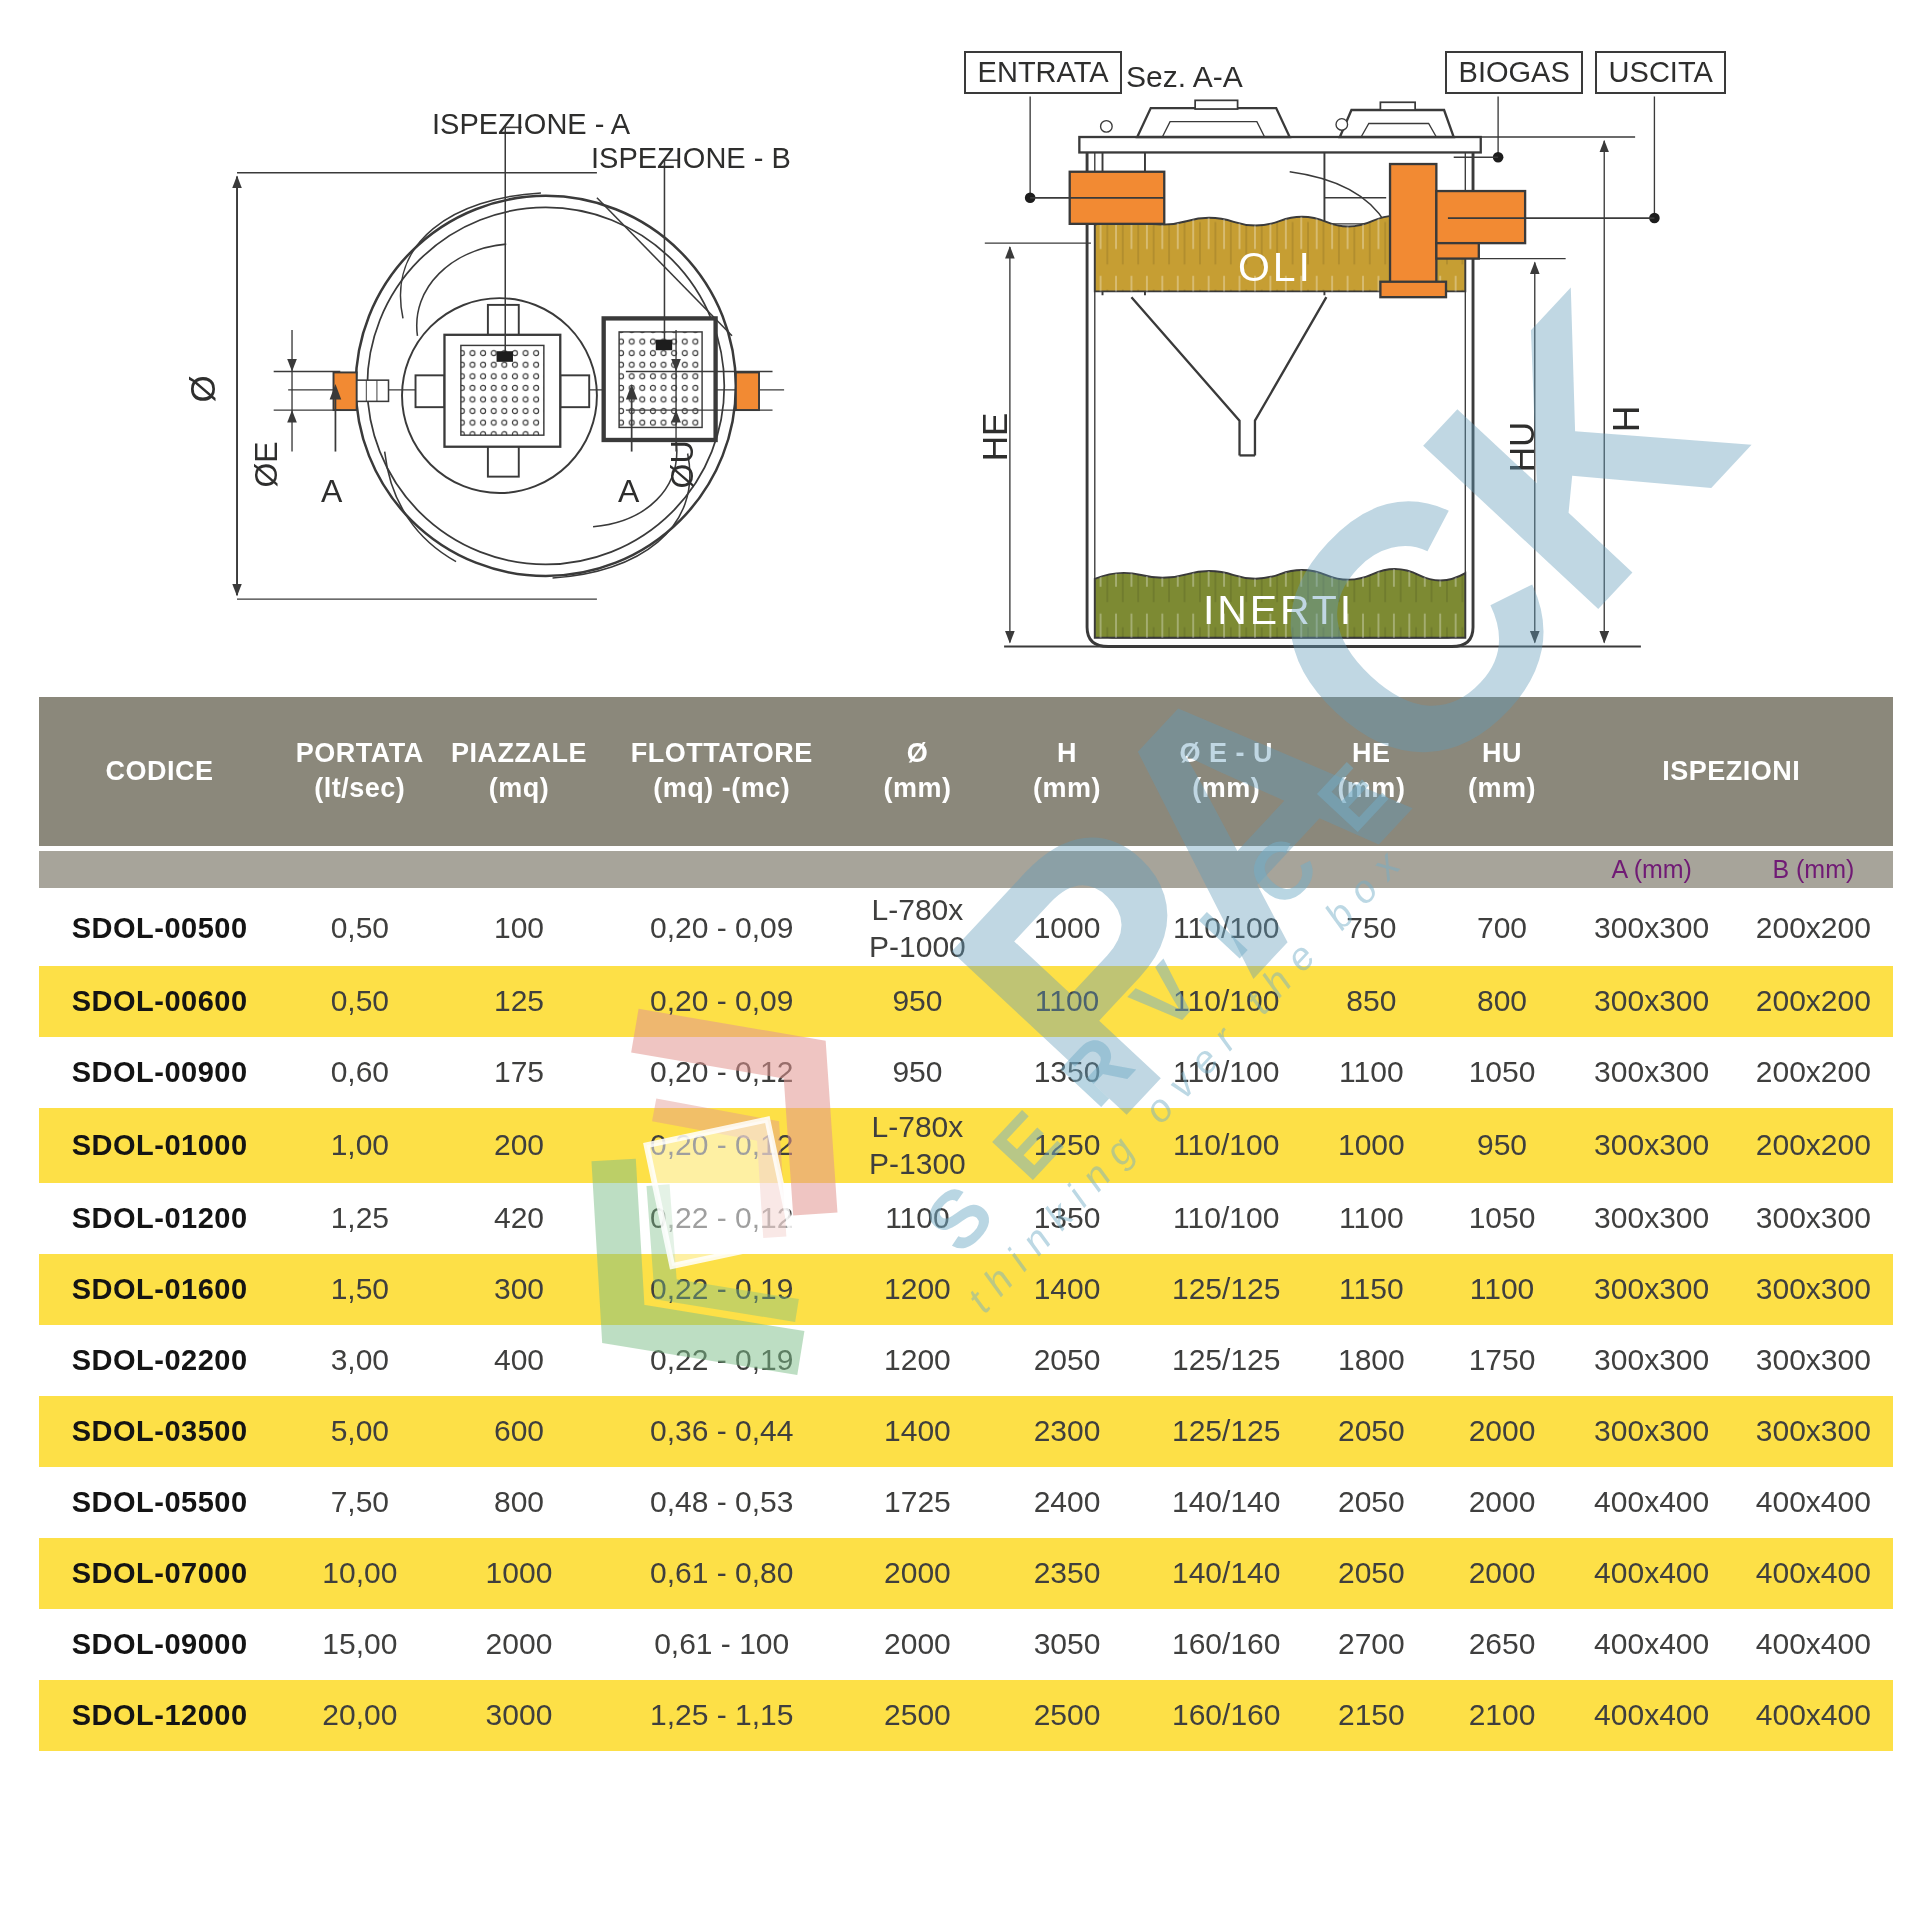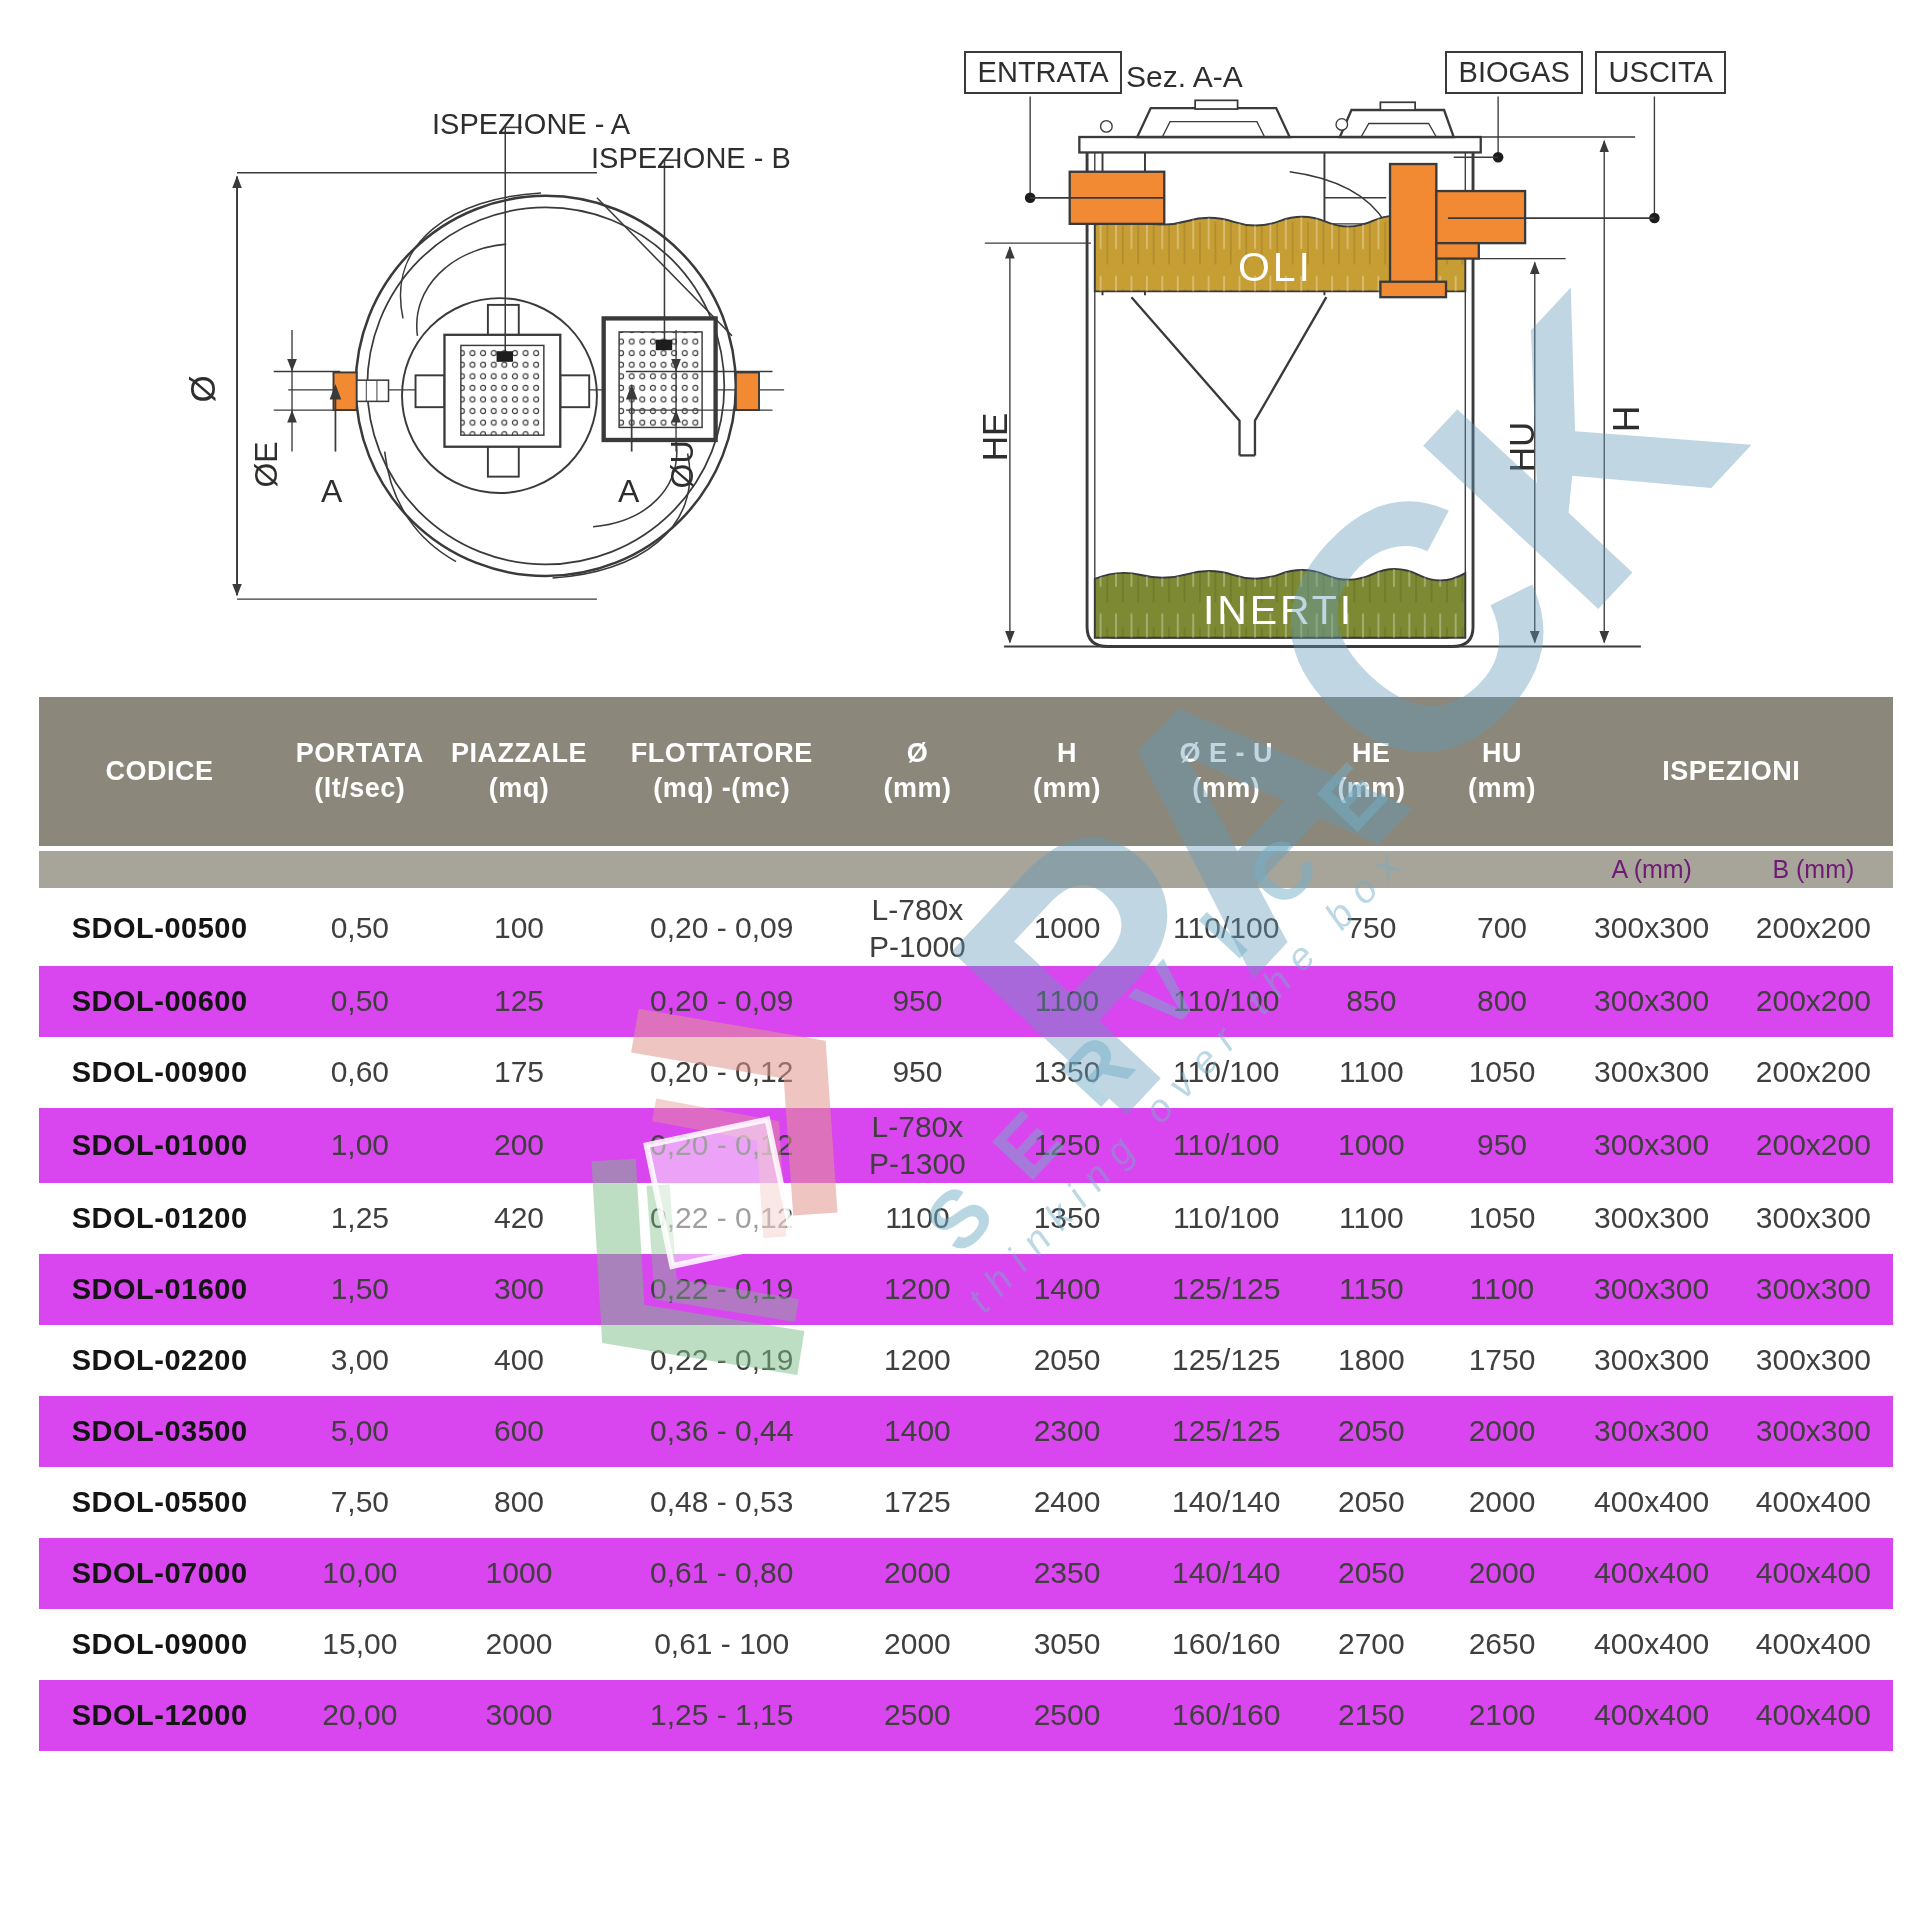--- a/index.html
+++ b/index.html
@@ -24,21 +24,21 @@
   
   .spec-table{position:absolute;left:39px;top:697px;width:1854px;border-collapse:collapse;table-layout:fixed;z-index:2;}
   .spec-table th,.spec-table td{padding:0;text-align:center;vertical-align:middle;}
   .hdr-row{height:151px;background:#8B887B;}
   .hdr-row th{color:#fff;font-size:27px;font-weight:700;letter-spacing:0.5px;}
   .hl{display:block;line-height:1.3;}
   .sub-row{height:41px;background:#A7A49A;}
   .sub-row td{color:#701a75;font-size:25px;font-weight:400;
               border-top:5.8px solid #fff;border-bottom:3.9px solid #fff;}
   .data-row{height:71px;background:#fff;}
-  .data-row.alt{background:#d946ef;}
+  .data-row.alt{background:#fde047;}
   .data-row td{font-size:30px;color:#3f3f3e;}
   .data-row td.code{font-size:29px;font-weight:700;color:#141414;letter-spacing:0.5px;}
   .cl{display:block;line-height:1.25;text-align:center;}
 </style>
 </head>
 <body>
 
 <div class="page">
 
   <div class="diagrams">

